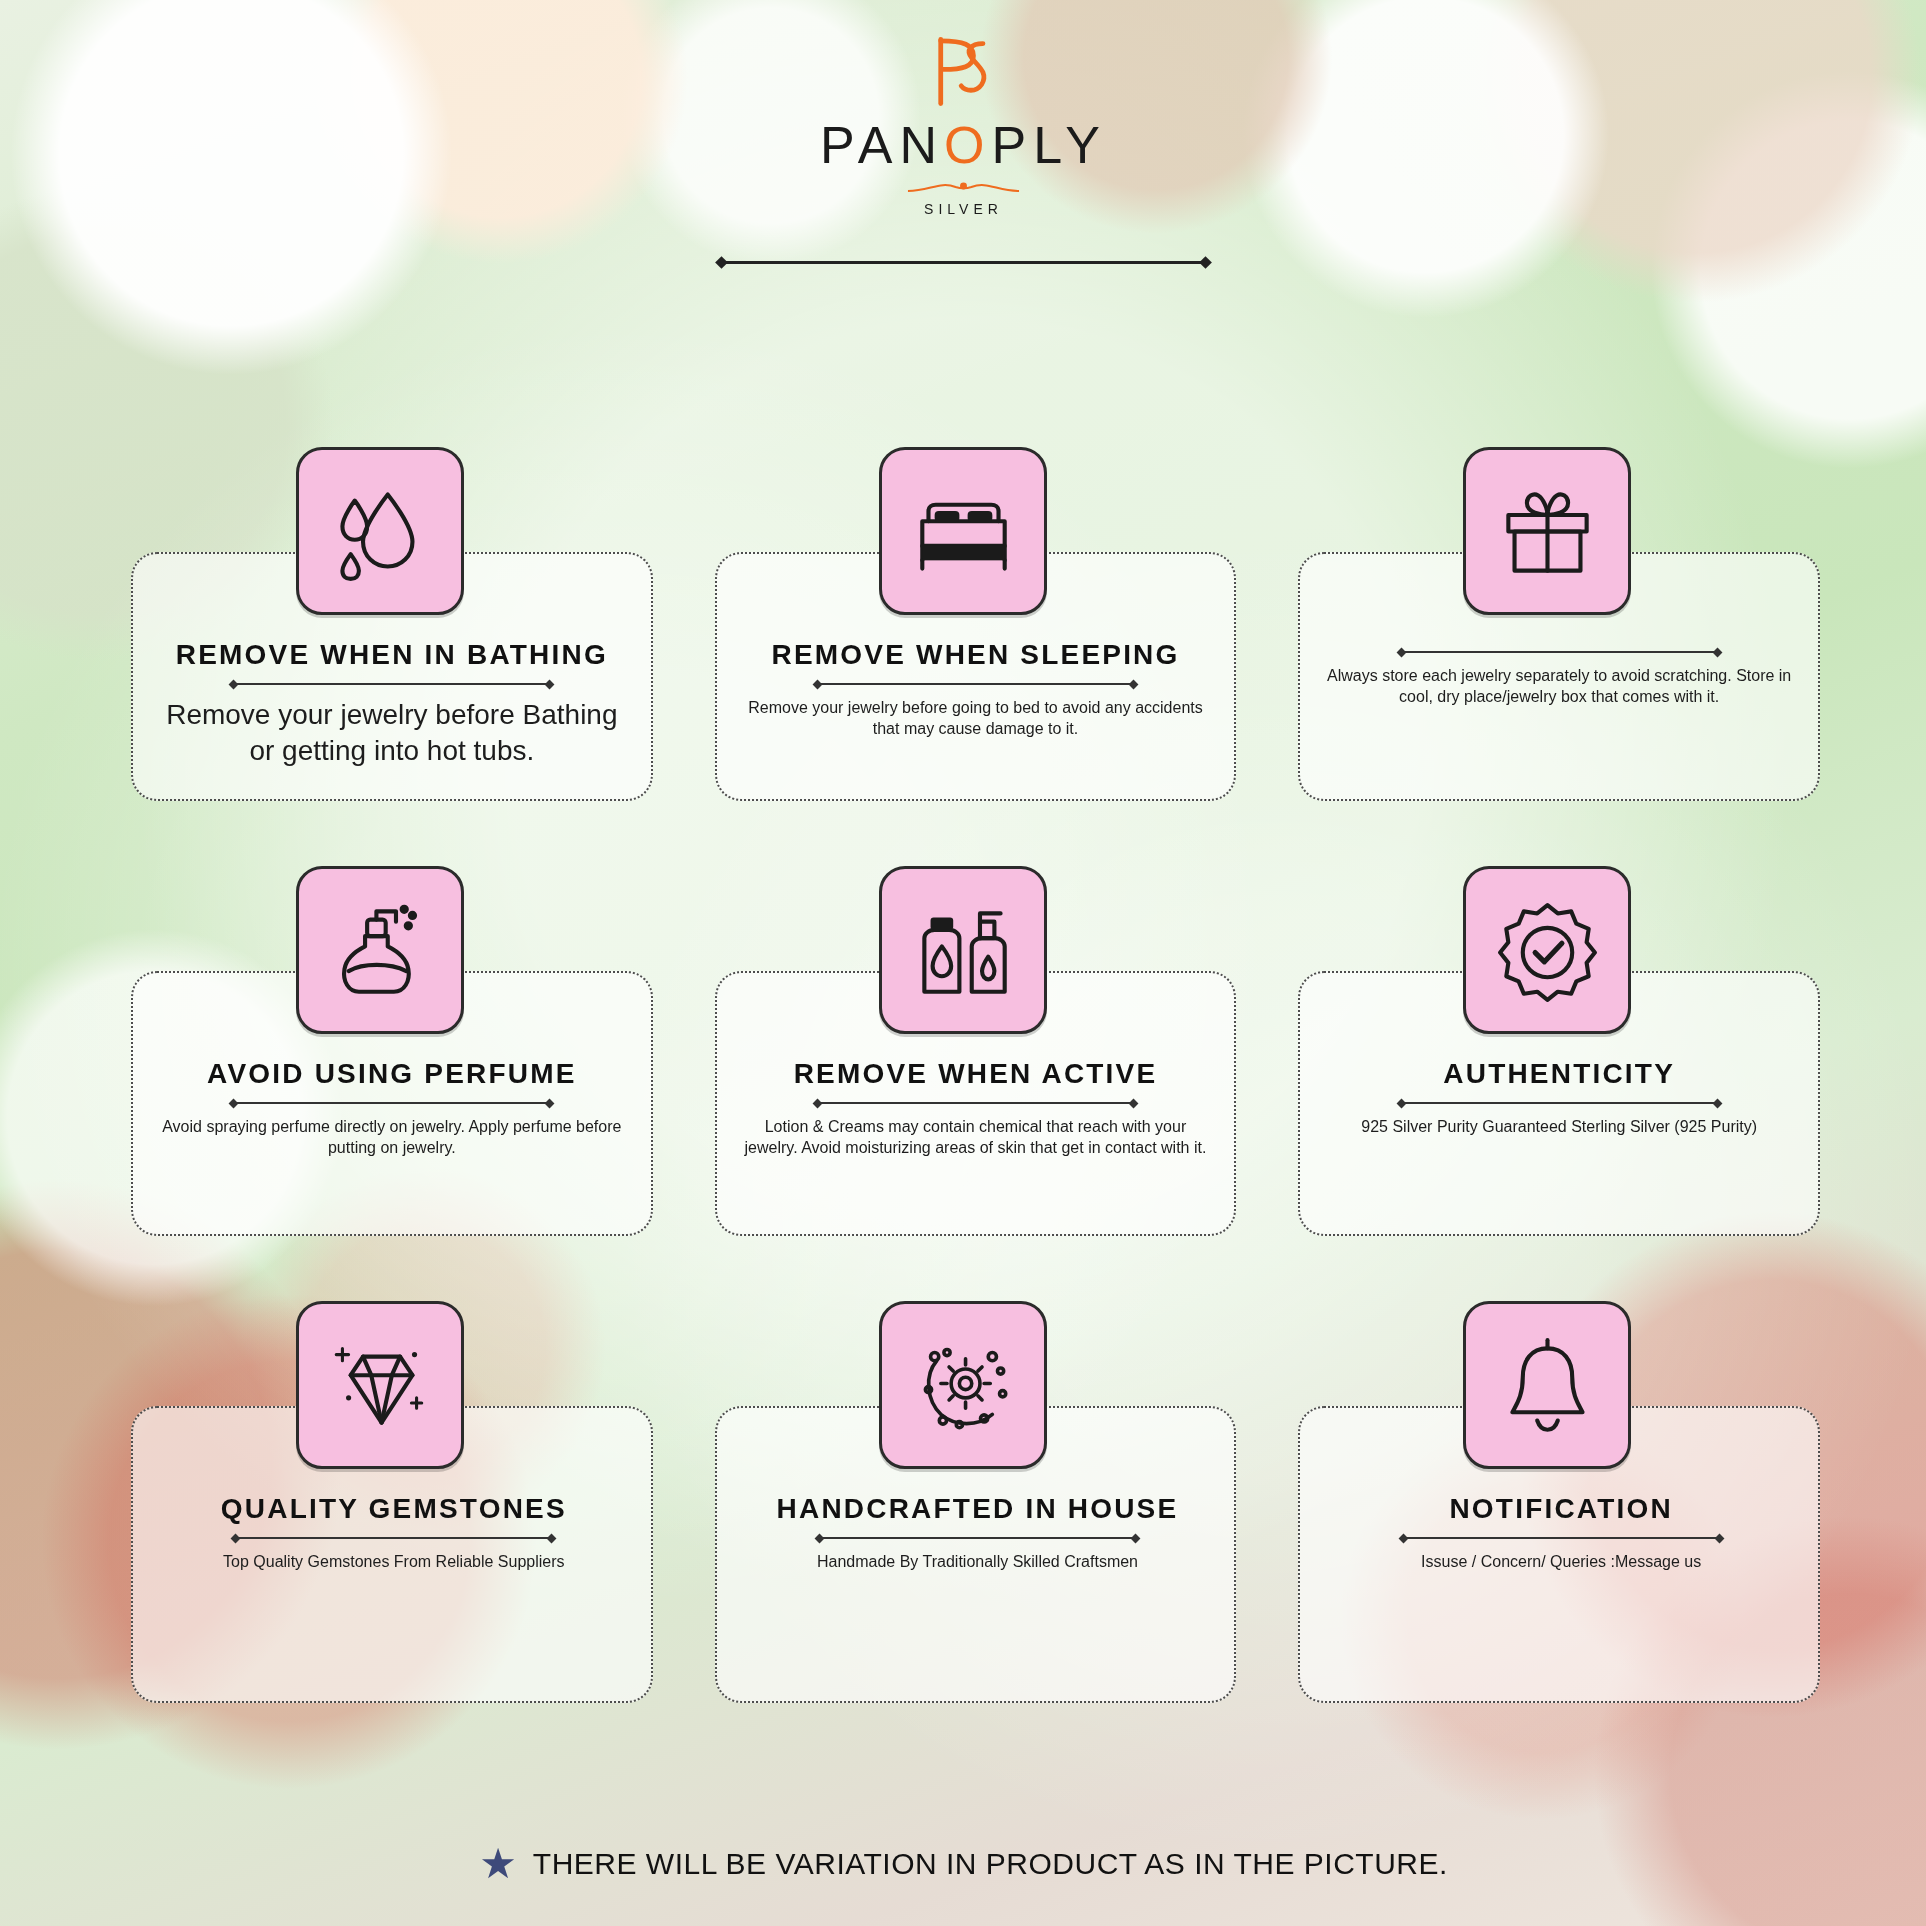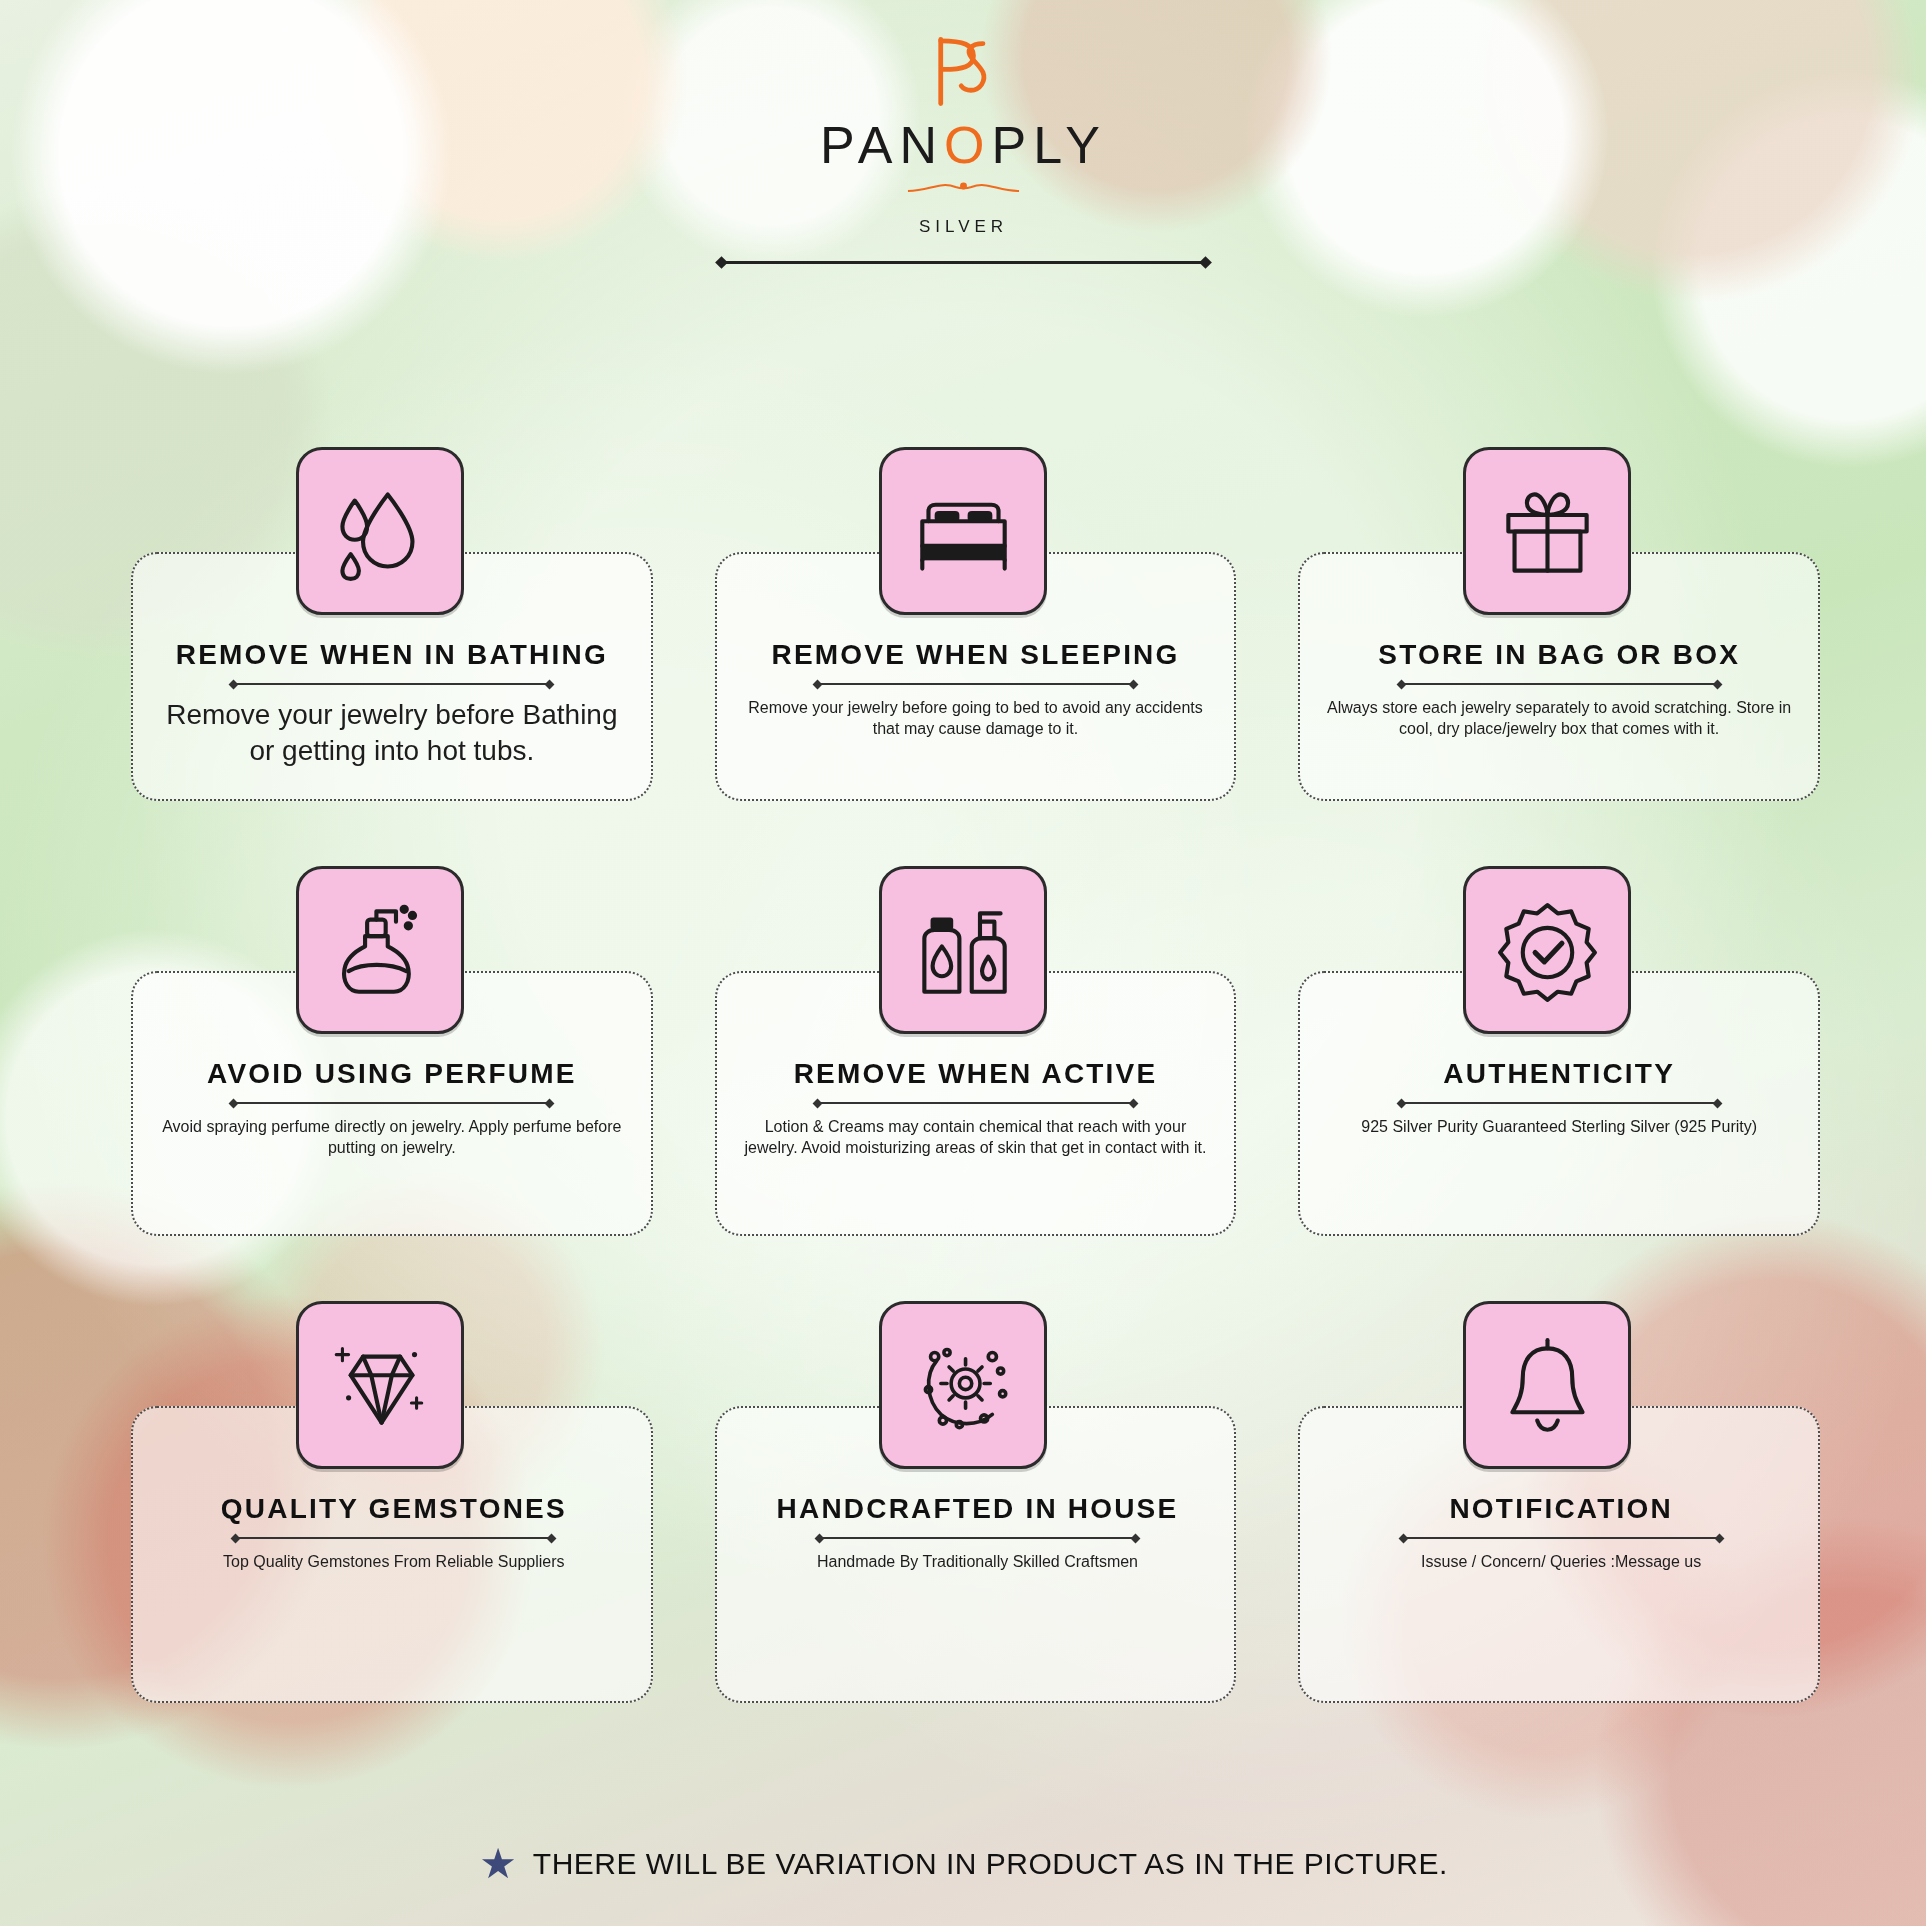--- a/index.html
+++ b/index.html
@@ -55,21 +55,21 @@
     font-family: "Liberation Sans", sans-serif;
     font-size: 52px;
     letter-spacing: 7px;
     font-weight: 400;
     color: #1b1b1b;
     margin-top: 6px;
   }
   .logo-name .o { color: #ef6c1f; }
   .logo-flourish { margin-top: 2px; }
   .logo-sub {
-    font-size: 17px; letter-spacing: 5px; color: #1b1b1b; margin-top: 18px;
+    font-size: 14px; letter-spacing: 5px; color: #1b1b1b; margin-top: 2px;
   }
 
   
   .title-wrap { position: absolute; top: 243px; left: 0; right: 0; text-align: center; }
   .main-title {
     font-size: 61px;
     font-weight: bold;
     letter-spacing: 2px;
     color: #111;
   }
@@ -221,21 +221,20 @@
       <div class="icon-box">
         <svg viewBox="0 0 100 100" fill="none" stroke="#1b1b1b" stroke-width="4" stroke-linejoin="round" stroke-linecap="round">
           <rect x="12" y="34" width="76" height="16"></rect>
           <rect x="18" y="50" width="64" height="38"></rect>
           <path d="M50 34 L50 88"></path>
           <path d="M50 34 C44 34 30 32 30 22 C30 16 36 12 41 15 C46 18 50 28 50 34 Z"></path>
           <path d="M50 34 C56 34 70 32 70 22 C70 16 64 12 59 15 C54 18 50 28 50 34 Z"></path>
         </svg>
       </div>
       <div class="card">
-        <div class="card-title">STORE IN BAG OR BOX</div>
         <div class="divider"></div>
         <div class="card-body">Always store each jewelry separately to avoid scratching. Store in cool, dry place/jewelry box that comes with it.</div>
       </div>
     </div>
 
     <div class="cell cell-3 row-2">
       <div class="icon-box">
         <svg viewBox="0 0 100 100" fill="none" stroke="#1b1b1b" stroke-width="4" stroke-linejoin="round" stroke-linecap="round">
           <path d="M30 90 C20 90 14 80 16 68 C18 56 28 50 36 46 L36 36 L58 36 L58 46 C66 50 76 56 78 68 C80 80 74 90 64 90 Z"></path>
           <path d="M20 70 C34 62 60 62 76 70"></path>

